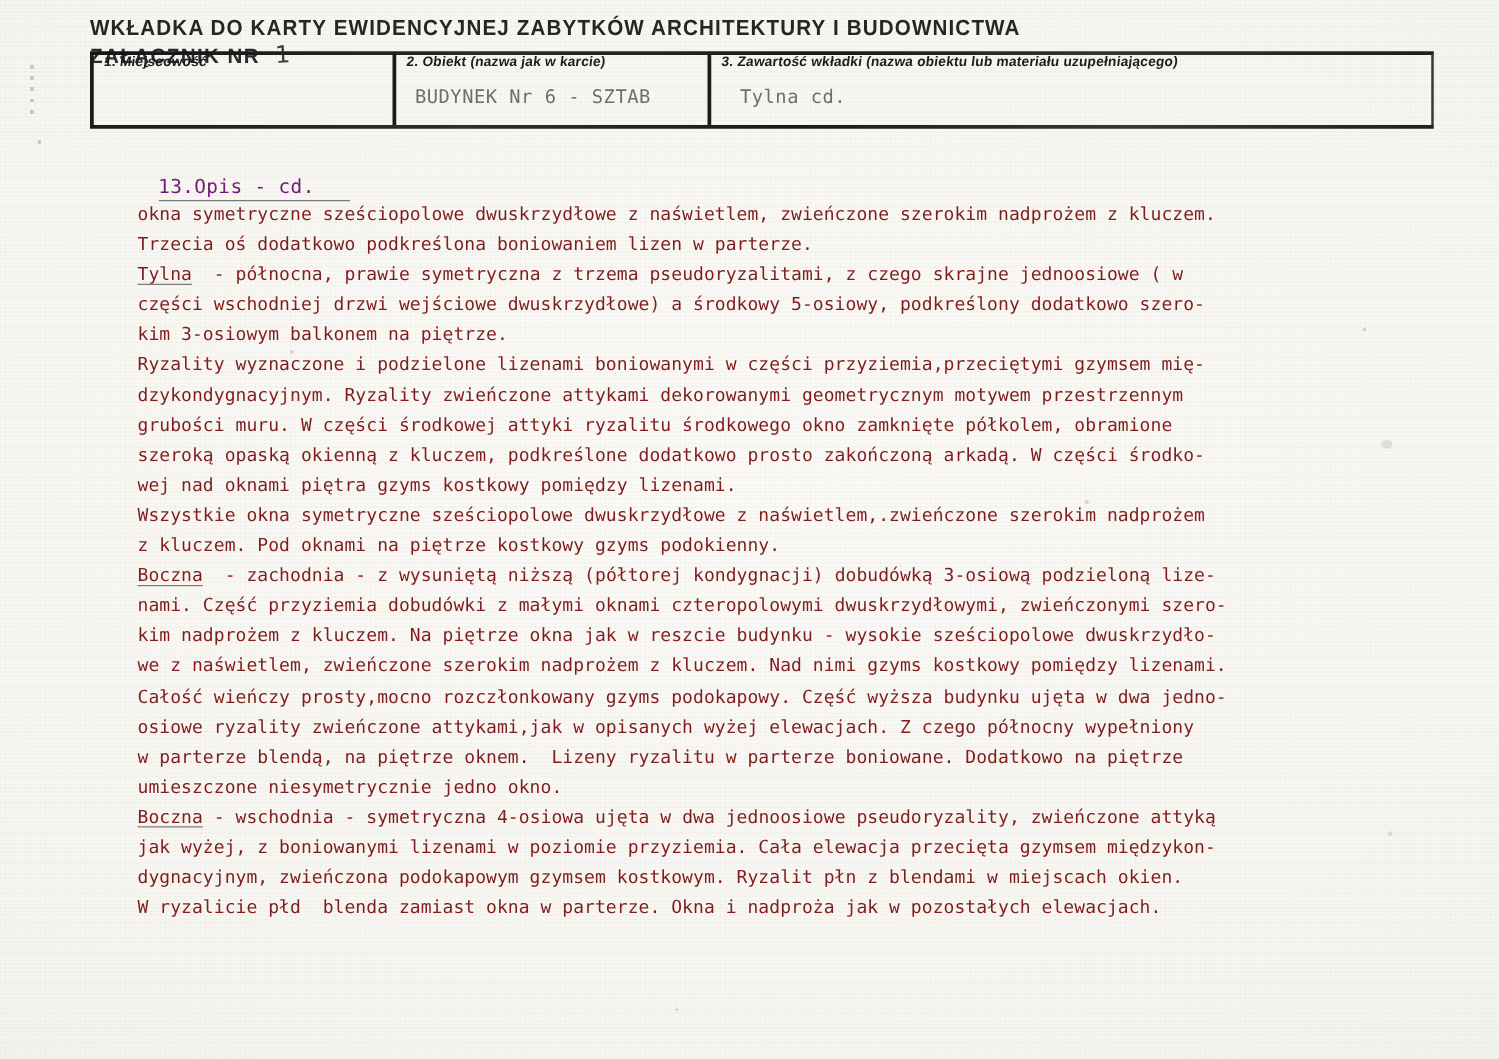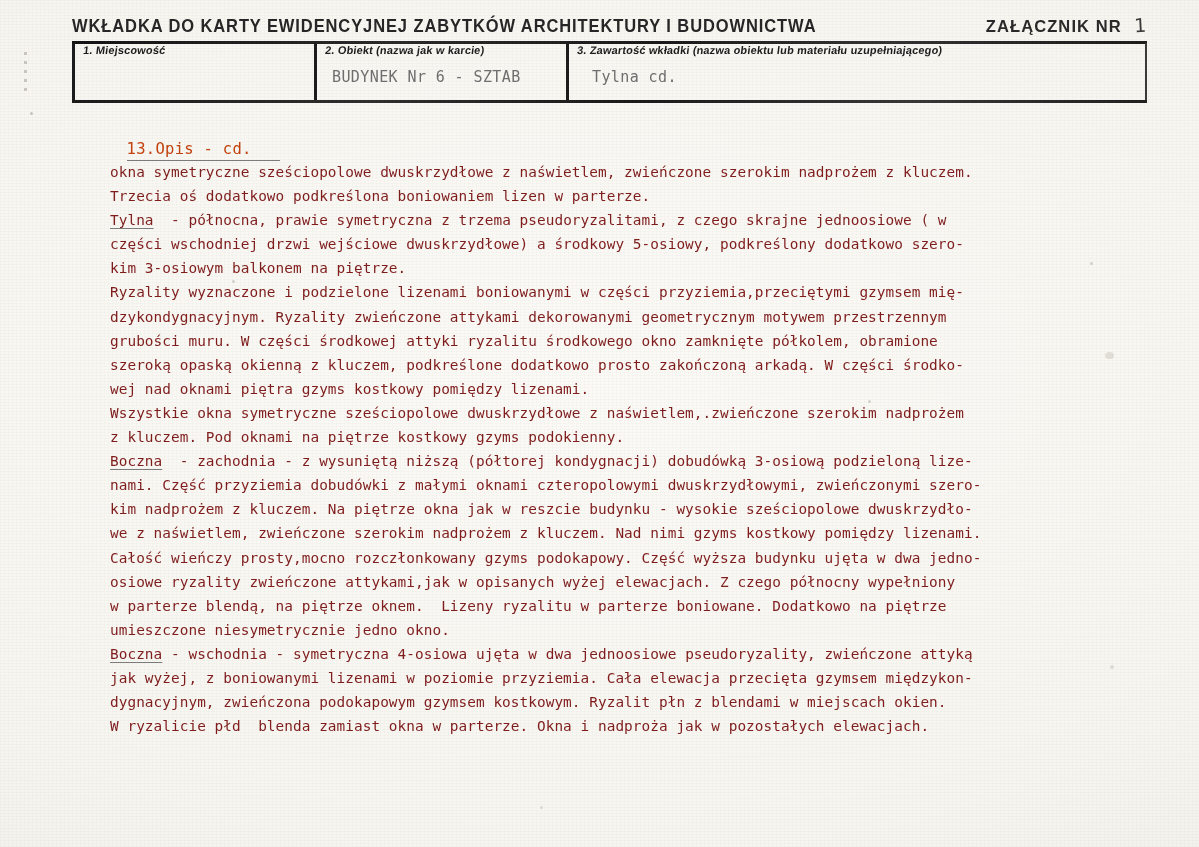--- a/index.html
+++ b/index.html
@@ -40,20 +40,21 @@
 
   
   .form-title-row {
     position: absolute;
     left: 72px;
     top: 14px;
     right: 52px;
     display: flex;
     align-items: baseline;
     justify-content: space-between;
+    flex-direction: column;
   }
   .form-title {
     font-size: 16.5px;
     letter-spacing: 0.9px;
     color: #262626;
     font-weight: 600;
     white-space: nowrap;
     transform: scaleY(1.06);
     transform-origin: left bottom;
   }
@@ -153,21 +154,21 @@
     border-radius: 50%;
   }
 
   
   .section-heading {
     position: absolute;
     left: 88px;
     top: 122px;
     font-family: "DejaVu Sans Mono", monospace;
     font-size: 15.5px;
-    color: #c2410c;
+    color: #701a75;
     letter-spacing: 0.3px;
     white-space: pre;
   }
   .section-heading .ul {
     border-bottom: 1.5px solid #7b7b7b;
     padding-bottom: 2px;
     padding-right: 28px;
   }
 
   .body-text {

